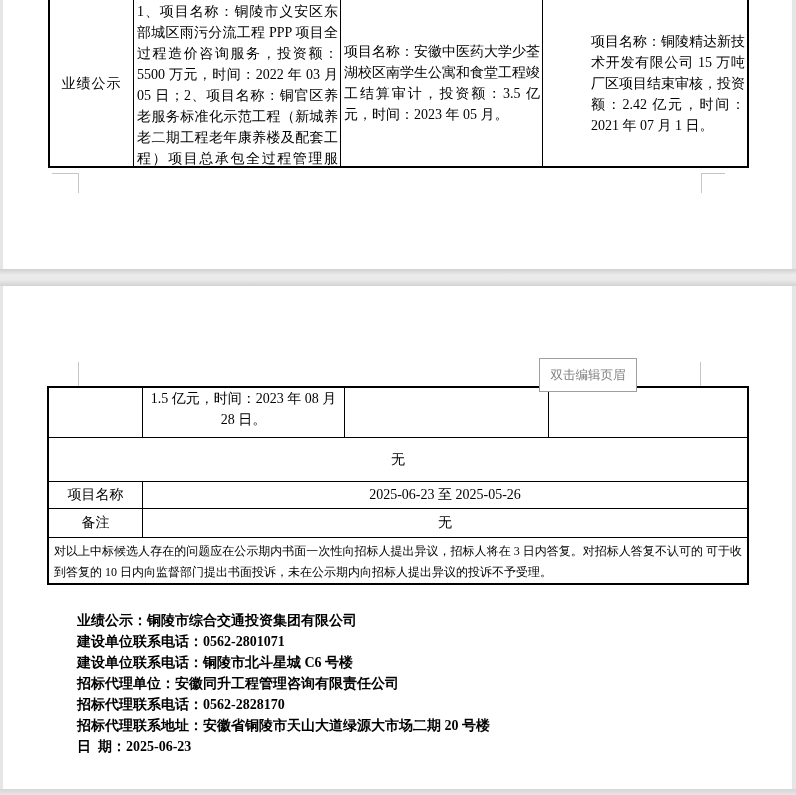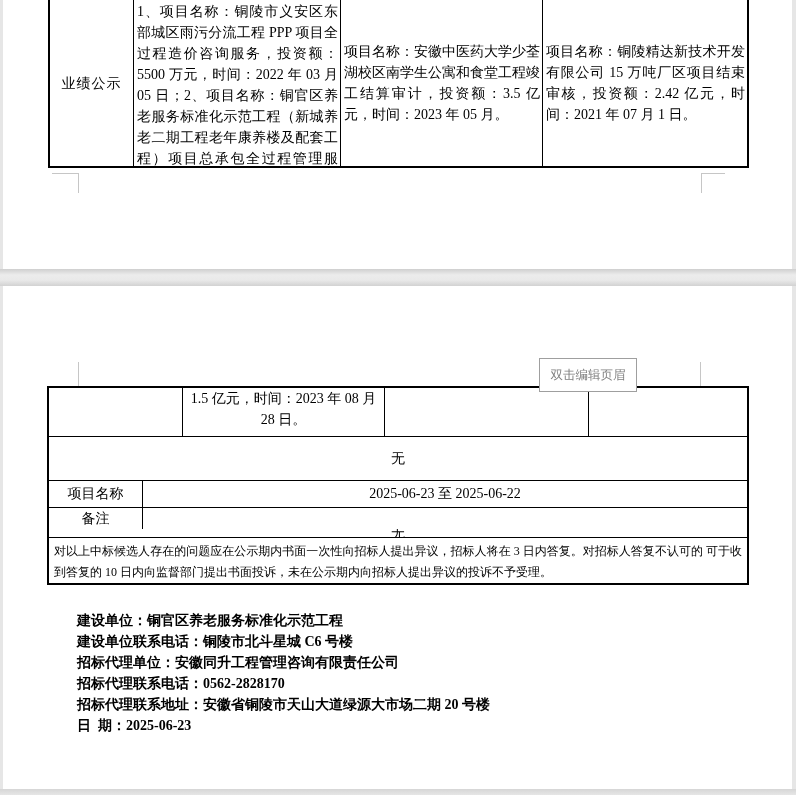--- a/index.html
+++ b/index.html
@@ -19,21 +19,21 @@
   #bottom-strip { position:absolute; left:0; top:789px; width:796px; height:6px;
     background:linear-gradient(#d6d6d6, #e6e6e6); }
 
   
   .t1 {
     position:absolute; left:45px; top:0; width:701px; height:168px;
     border-left:2px solid #000; border-right:2px solid #000; border-bottom:2px solid #000;
     display:flex;
   }
   .t1 .cell { border-right:1px solid #000; font-size:14px; line-height:21px; overflow:hidden; }
-  .t1 .cell:last-child { border-right:none; }
+  .t1 .cell:last-child { border-right:none;margin-left:45px; }
   .t1 .label-cell { width:84px; display:flex; align-items:center; justify-content:center;
     letter-spacing:1px; }
   .t1 .c2 { width:207px; padding:1px 2px 0 3px; text-align:justify; }
   .t1 .c3 { width:202px; padding:0 2px 0 3px; display:flex; align-items:center; text-align:justify; }
   .t1 .c4 { flex:1; padding:0 2px 0 3px; display:flex; align-items:center; text-align:justify; }
 
   
   .mark { position:absolute; background:#c6c6c6; }
 
   
@@ -50,28 +50,28 @@
     position:absolute; left:44px; top:100px; width:702px; height:199px;
     border:2px solid #000; display:flex; flex-direction:column;
   }
   .t2 .row { display:flex; border-bottom:1px solid #000; }
   .t2 .row:last-child { border-bottom:none; }
   .t2 .cell { border-right:1px solid #000; font-size:14px; line-height:21px; overflow:hidden; }
   .t2 .cell:last-child { border-right:none; }
   .t2 .lab { width:94px; display:flex; align-items:center; justify-content:center;
     text-align:center; padding:0 4px; }
   .t2 .val { flex:1; display:flex; align-items:center; justify-content:center; text-align:center; }
-  .rowA { height:51px;padding-left:40px; }
+  .rowA { height:51px; }
   .rowA .ca1 { width:94px; }
   .rowA .ca2 { width:202px; text-align:center; padding:0 2px; }
   .rowA .ca3 { width:204px; }
   .rowA .ca4 { flex:1; }
   .rowB { height:45px; }
   .rowC { height:28px; }
-  .rowD { height:30px;flex-direction:column; }
+  .rowD { height:30px; }
   .rowE { flex:1; }
   .rowE .notice { width:100%; padding:3px 5px 0 5px; font-size:12px; line-height:21px;
     text-align:justify; overflow:hidden; }
 
   
   .contact { position:absolute; left:74px; top:324px; width:650px;
     font-size:14px; line-height:21px; font-weight:bold; }
   .contact div { white-space:pre-wrap; }
 </style>
 </head>
@@ -111,35 +111,36 @@
       <div class="cell ca3"></div>
       <div class="cell ca4"></div>
     </div>
 
     <div class="row rowB">
       <div class="cell val">无</div>
     </div>
 
     <div class="row rowC">
       <div class="cell lab">项目名称</div>
-      <div class="cell val">2025-06-23 至 2025-06-22</div>
+      <div class="cell val">2025-06-23 至 2025-05-26</div>
     </div>
 
     <div class="row rowD">
       <div class="cell lab">备注</div>
       <div class="cell val">无</div>
     </div>
 
     <div class="row rowE">
       <div class="cell notice">对以上中标候选人存在的问题应在公示期内书面一次性向招标人提出异议，招标人将在 3 日内答复。对招标人答复不认可的 可于收到答复的 10 日内向监督部门提出书面投诉，未在公示期内向招标人提出异议的投诉不予受理。</div>
     </div>
   </div>
 
   <div class="contact">
-    <div>建设单位：铜官区养老服务标准化示范工程</div>
+    <div>业绩公示：铜陵市综合交通投资集团有限公司</div>
+    <div>建设单位联系电话：0562-2801071</div>
     <div>建设单位联系电话：铜陵市北斗星城 C6 号楼</div>
     <div>招标代理单位：安徽同升工程管理咨询有限责任公司</div>
     <div>招标代理联系电话：0562-2828170</div>
     <div>招标代理联系地址：安徽省铜陵市天山大道绿源大市场二期 20 号楼</div>
     <div>日  期：2025-06-23</div>
   </div>
 </div>
 
 <div id="bottom-strip"></div>
 

